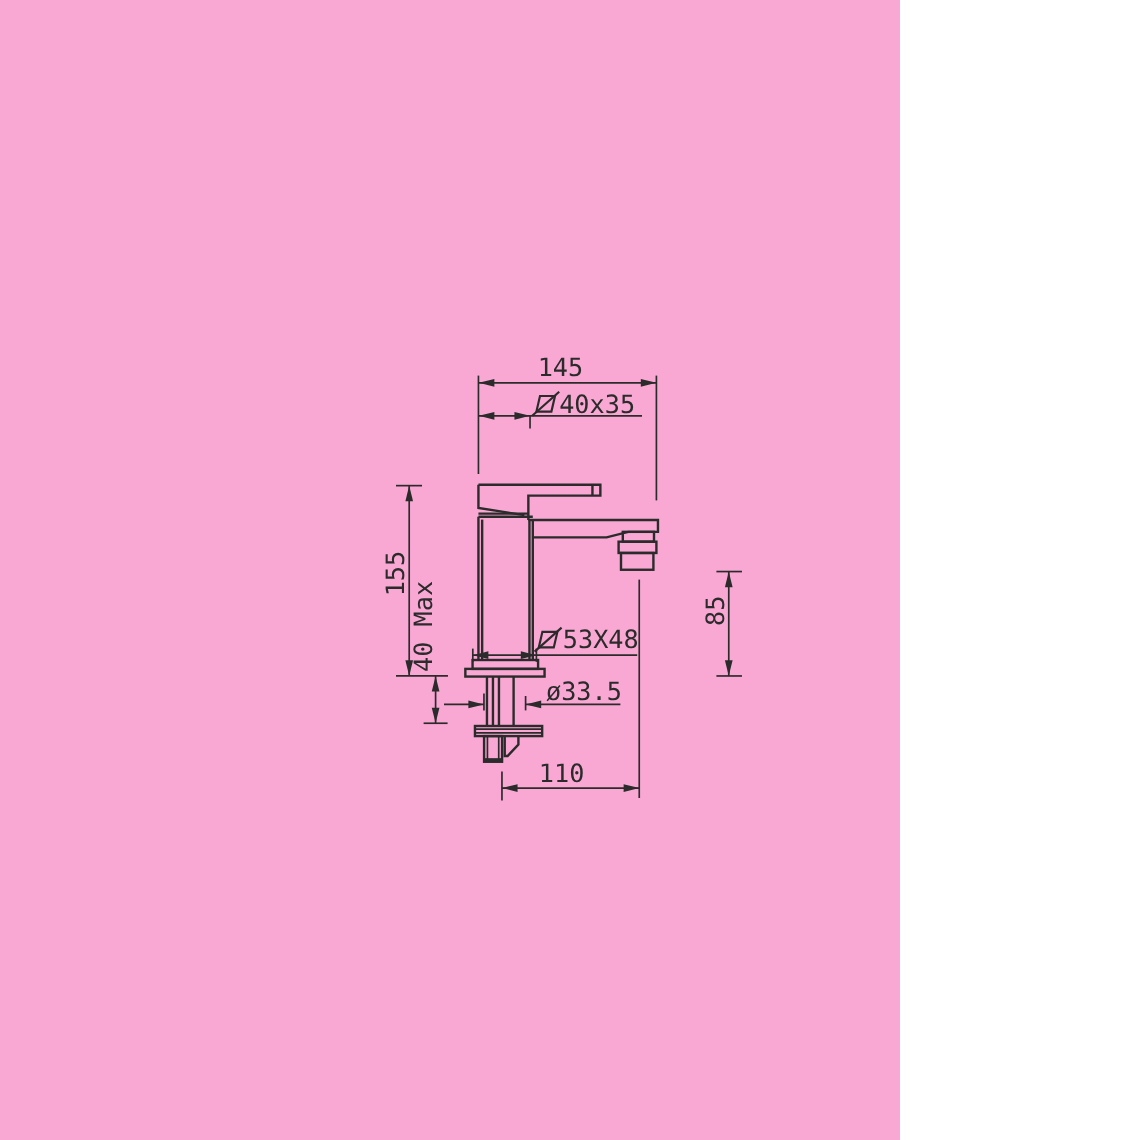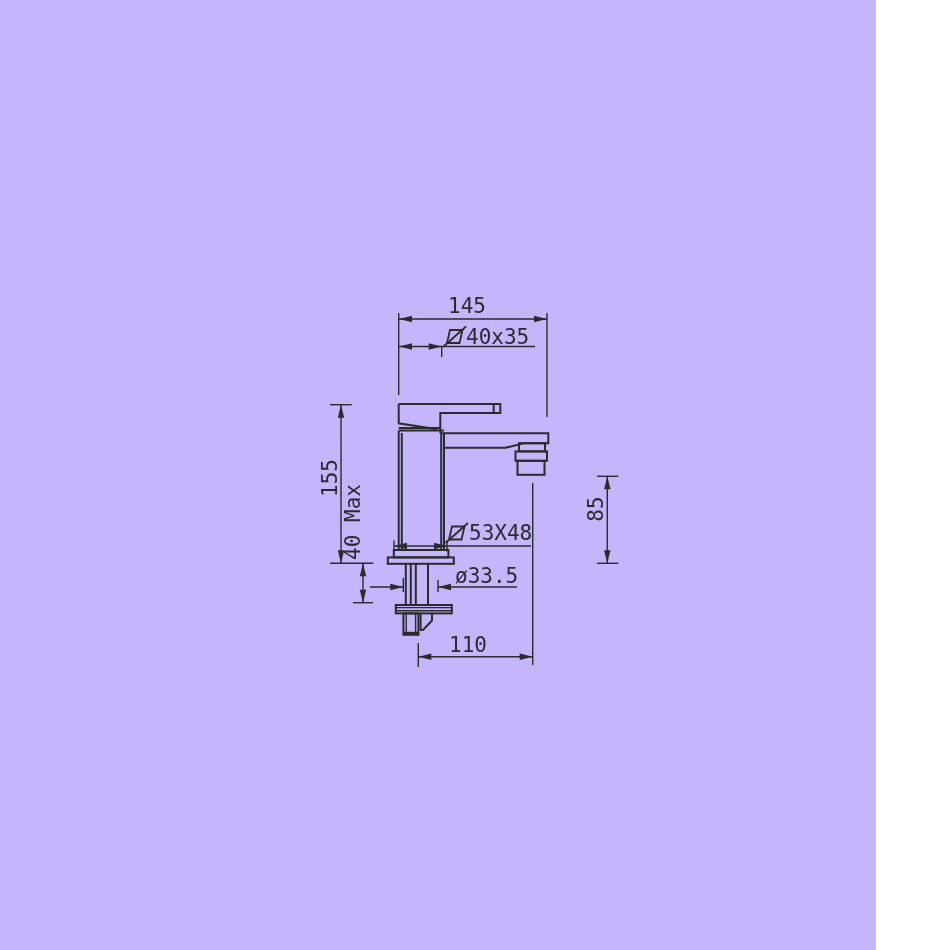--- a/index.html
+++ b/index.html
@@ -2,23 +2,23 @@
 <html><head>
 <meta charset="utf-8">
 <style>
   html, body {
     margin: 0;
     padding: 0;
     background: #ffffff;
   }
   .canvas {
     position: relative;
-    width: 876px;
+    width: 750px;
     height: 950px;
-    background: #c4b5fd;
+    background: #f9a8d4;
     overflow: hidden;
     font-family: "DejaVu Sans Mono", "Liberation Mono", monospace;
   }
   svg text {
     font-family: "DejaVu Sans Mono", "Liberation Mono", monospace;
     font-size: 21px;
     fill: #2b2b2b;
     letter-spacing: 0px;
   }
   .outline { stroke: #2b2b2b; stroke-width: 2; fill: none; stroke-linejoin: miter; stroke-linecap: butt; }

